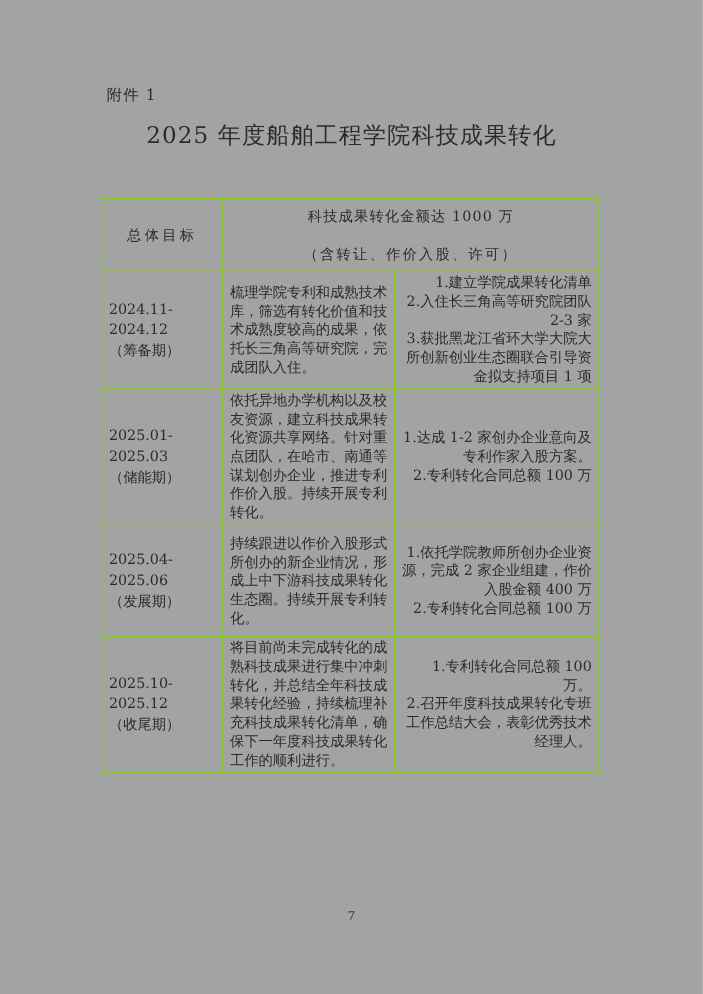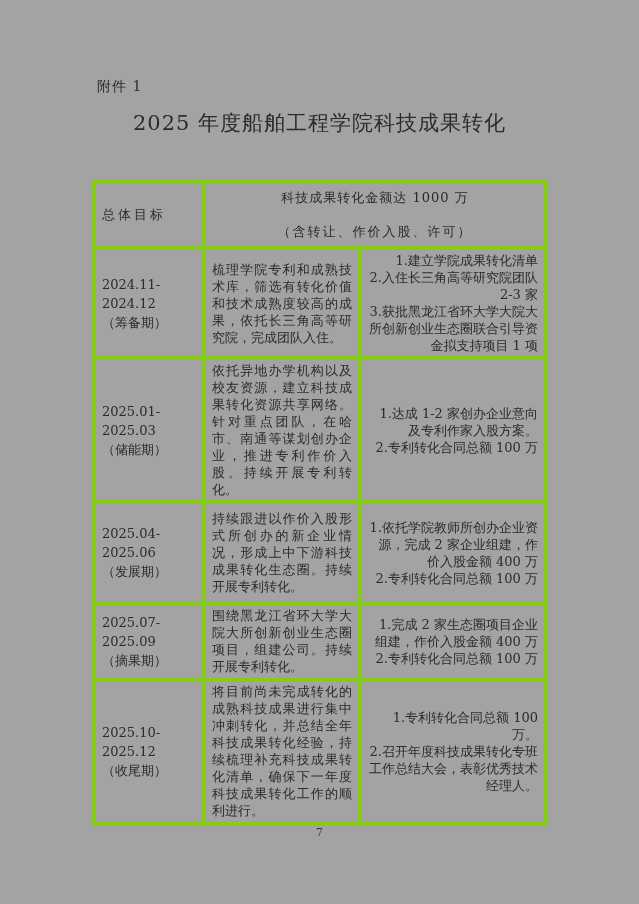--- a/index.html
+++ b/index.html
@@ -33,34 +33,34 @@
   }
   table.progress {
     position: absolute;
     left: 92px;
     top: 180px;
     width: 452px;
     border-collapse: collapse;
     table-layout: fixed;
   }
   table.progress td {
-    border: 4px solid #84cc16;
+    border: 1px solid #84cc16;
     vertical-align: middle;
     font-size: 13px;
     padding: 2px 6px;
   }
   tr.row-overall { height: 66px; }
   tr.row-head    { height: 32px; }
   tr.row-0 { height: 106px; }
   tr.row-1 { height: 116px; }
   tr.row-2 { height: 101px; }
   tr.row-3 { height: 67px;  }
   tr.row-4 { height: 118px; }
   td.c-label {
-    text-align: left;
+    text-align: center;
     letter-spacing: 3px;
     font-size: 14px;
   }
   td.c-overall {
     text-align: center;
     font-size: 14px;
   }
   td.c-overall .goal-line1 { margin-bottom: 16px; letter-spacing: 1px; }
   td.c-overall .goal-line2 { letter-spacing: 2px; }
   td.c-head {
@@ -150,31 +150,20 @@
         <div>2025.04-2025.06</div>
         <div>（发展期）</div>
       </td>
       <td class="c-work">持续跟进以作价入股形式所创办的新企业情况，形成上中下游科技成果转化生态圈。持续开展专利转化。</td>
       <td class="c-goal">
         <div>1.依托学院教师所创办企业资源，完成 2 家企业组建，作价入股金额 400 万</div>
         <div>2.专利转化合同总额 100 万</div>
       </td>
     </tr>
 
-    <tr class="row-3">
-      <td class="c-time">
-        <div>2025.07-2025.09</div>
-        <div>（摘果期）</div>
-      </td>
-      <td class="c-work">围绕黑龙江省环大学大院大所创新创业生态圈项目，组建公司。持续开展专利转化。</td>
-      <td class="c-goal">
-        <div>1.完成 2 家生态圈项目企业组建，作价入股金额 400 万</div>
-        <div>2.专利转化合同总额 100 万</div>
-      </td>
-    </tr>
 
     <tr class="row-4">
       <td class="c-time">
         <div>2025.10-2025.12</div>
         <div>（收尾期）</div>
       </td>
       <td class="c-work">将目前尚未完成转化的成熟科技成果进行集中冲刺转化，并总结全年科技成果转化经验，持续梳理补充科技成果转化清单，确保下一年度科技成果转化工作的顺利进行。</td>
       <td class="c-goal">
         <div>1.专利转化合同总额 100 万。</div>
         <div>2.召开年度科技成果转化专班工作总结大会，表彰优秀技术经理人。</div>

